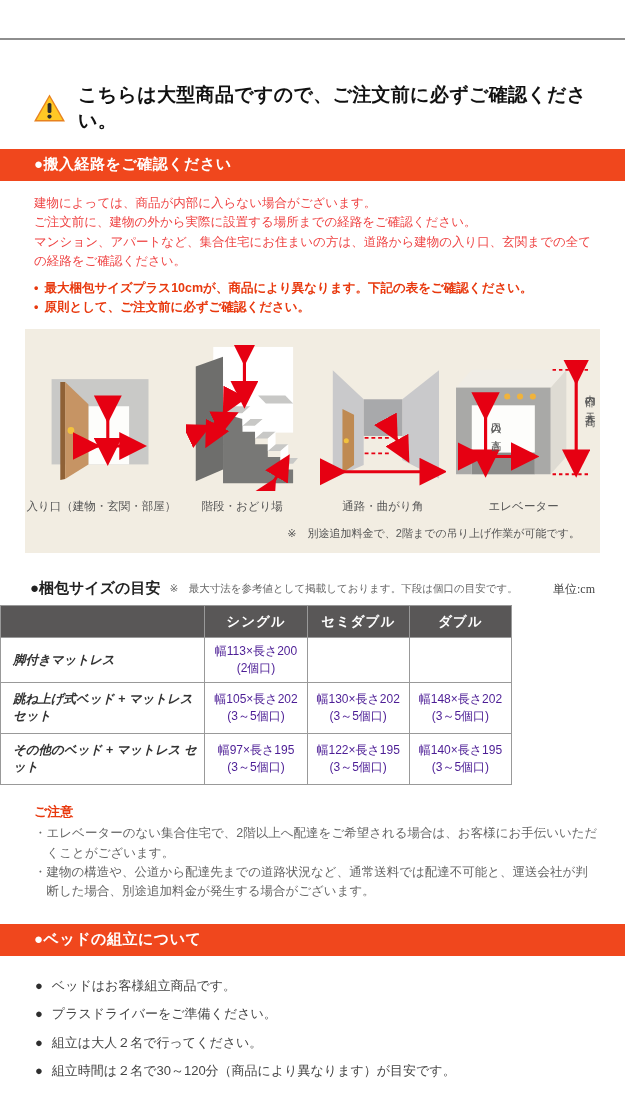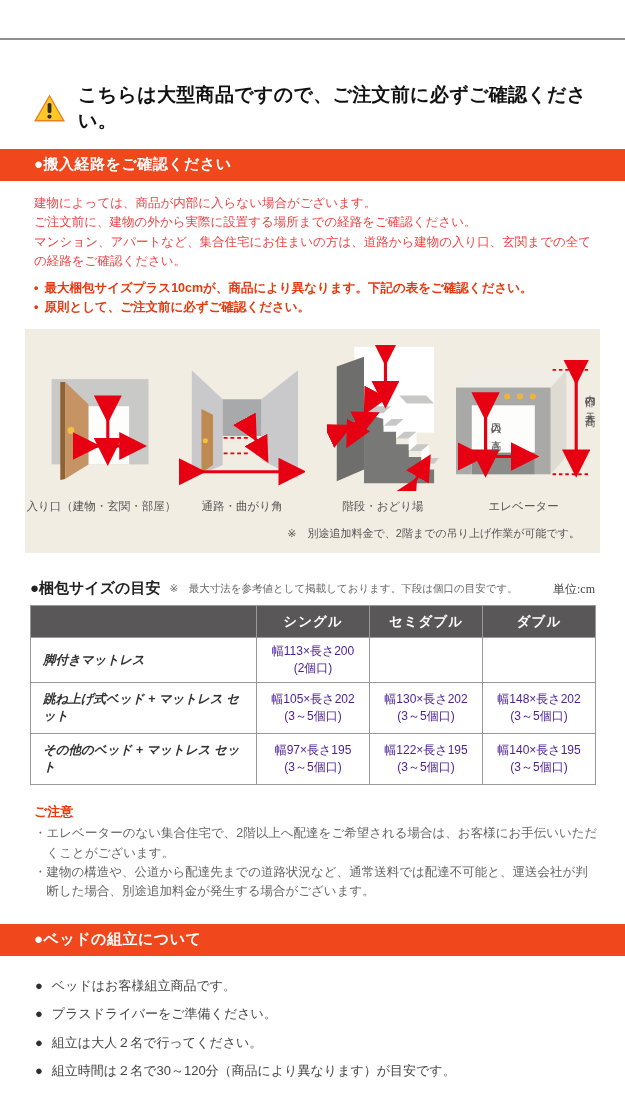--- a/index.html
+++ b/index.html
@@ -41,21 +41,21 @@
   }
   .v-label.entrance { left:49px; top:54px; }
   .v-label.ceiling  { left:143px; top:26px; }
   .illust-note { text-align:right; font-size:11px; color:#555; padding:12px 14px 6px 0; }
 
   
   .size-head { display:flex; align-items:flex-end; margin:26px 30px 7px 30px; }
   .size-title { font-size:15px; font-weight:bold; color:#222; white-space:nowrap; }
   .size-note  { font-size:10.5px; color:#666; margin-left:9px; padding-bottom:2px; white-space:nowrap; }
   .size-unit  { margin-left:auto; font-size:12px; color:#444; white-space:nowrap;font-family:Liberation Serif, serif; }
-  table.size { border-collapse:collapse; margin-left:30px; width:566px; table-layout:fixed; }
+  table.size { border-collapse:collapse; width:512px; table-layout:fixed; }
   table.size th, table.size td { border:1px solid #999; }
   table.size thead th { background:#595757; color:#fff; font-size:13.5px; font-weight:bold; height:32px; letter-spacing:1px; }
   table.size col.c0 { width:40%; } table.size col.c1, table.size col.c2, table.size col.c3 { width:20%; }
   table.size tbody th { text-align:left; padding:8px 6px 8px 12px; font-size:12.5px; font-weight:bold; color:#333; background:#fff;font-style:italic; }
   table.size tbody td { text-align:center; font-size:12px; color:#4c1d95; height:45px; line-height:1.45; background:#fff; }
   .cell-line { display:block; }
 
   
   .caution-title { margin:18px 0 3px 34px; color:#e8380d; font-weight:bold; font-size:13px; }
   .caution-list { margin:0 26px 0 34px; font-size:12.5px; color:#666; line-height:1.55; }
@@ -114,40 +114,20 @@
           </defs>
         <rect x="14" y="10" width="100" height="88" fill="#c9c9c7"></rect>
         <rect x="52" y="38" width="42" height="60" fill="#fdfdfb"></rect>
         <polygon points="23,13 28,13 28,113 23,114" fill="#8f6136"></polygon>
         <polygon points="28,13 52,36 52,98 28,113" fill="#c69464"></polygon>
         <circle cx="34" cy="63" r="3.5" fill="#f2c23e"></circle>
         <line x1="72" y1="46" x2="72" y2="90" stroke="#e60012" stroke-width="3.2" marker-start="url(#d1)" marker-end="url(#d1)"></line>
         <line x1="55" y1="79" x2="103" y2="79" stroke="#e60012" stroke-width="3.2" marker-start="url(#d1)" marker-end="url(#d1)"></line>
       </svg>
       <div class="illust-caption">入り口（建物・玄関・部屋）</div>
-    </div>
-
-    <div class="illust">
-      <svg width="126" height="140" viewBox="0 0 130 145" aria-hidden="true">
-        <defs>
-            <marker id="h1" markerWidth="9" markerHeight="9" refX="6" refY="4.5" orient="auto">
-              <path d="M0,0L9,4.5L0,9z" fill="#e60012"></path>
-            </marker>
-          </defs>
-        <polygon points="13,20 45,50 45,118 13,132" fill="#c9c9cb"></polygon>
-        <polygon points="123,20 85,50 85,113 123,132" fill="#c9c9cb"></polygon>
-        <rect x="45" y="50" width="40" height="38" fill="#a8a9ab"></rect>
-        <polygon points="23,60 35,66 35,118 23,126" fill="#bf8a52"></polygon>
-        <circle cx="27" cy="93" r="2.6" fill="#f2c23e"></circle>
-        <line x1="46" y1="90" x2="72" y2="90" stroke="#e60012" stroke-width="2" stroke-dasharray="4 3"></line>
-        <line x1="46" y1="106" x2="72" y2="106" stroke="#e60012" stroke-width="2" stroke-dasharray="4 3"></line>
-        <line x1="76" y1="86" x2="88" y2="108" stroke="#e60012" stroke-width="3" marker-start="url(#h1)" marker-end="url(#h1)"></line>
-        <line x1="18" y1="125" x2="122" y2="125" stroke="#e60012" stroke-width="3.2" marker-start="url(#h1)" marker-end="url(#h1)"></line>
-      </svg>
-      <div class="illust-caption">通路・曲がり角</div>
     </div>
 
     <div class="illust">
       <svg width="112" height="146" viewBox="0 0 115 150" aria-hidden="true">
         <defs>
             <marker id="s1" markerWidth="9" markerHeight="9" refX="6" refY="4.5" orient="auto">
               <path d="M0,0L9,4.5L0,9z" fill="#e60012"></path>
             </marker>
           </defs>
         <rect x="28" y="2" width="82" height="88" fill="#ffffff"></rect>
@@ -162,20 +142,40 @@
         <polygon points="71,83 79,76 79,89 71,96" fill="#ffffff"></polygon>
         <polygon points="84,96 92,89 92,102 84,109" fill="#ffffff"></polygon>
         <polygon points="97,109 105,102 105,116 97,122" fill="#ffffff"></polygon>
         <polygon points="74,52 102,52 110,60 82,60" fill="#c8c8c6"></polygon>
         <line x1="60" y1="12" x2="60" y2="56" stroke="#e60012" stroke-width="3.2" marker-start="url(#s1)" marker-end="url(#s1)"></line>
         <line x1="42" y1="64" x2="24" y2="98" stroke="#e60012" stroke-width="3" marker-start="url(#s1)" marker-end="url(#s1)"></line>
         <line x1="18" y1="86" x2="46" y2="73" stroke="#e60012" stroke-width="3" marker-start="url(#s1)" marker-end="url(#s1)"></line>
         <line x1="88" y1="144" x2="102" y2="120" stroke="#e60012" stroke-width="3" marker-start="url(#s1)" marker-end="url(#s1)"></line>
       </svg>
       <div class="illust-caption">階段・おどり場</div>
+    </div>
+
+    <div class="illust">
+      <svg width="126" height="140" viewBox="0 0 130 145" aria-hidden="true">
+        <defs>
+            <marker id="h1" markerWidth="9" markerHeight="9" refX="6" refY="4.5" orient="auto">
+              <path d="M0,0L9,4.5L0,9z" fill="#e60012"></path>
+            </marker>
+          </defs>
+        <polygon points="13,20 45,50 45,118 13,132" fill="#c9c9cb"></polygon>
+        <polygon points="123,20 85,50 85,113 123,132" fill="#c9c9cb"></polygon>
+        <rect x="45" y="50" width="40" height="38" fill="#a8a9ab"></rect>
+        <polygon points="23,60 35,66 35,118 23,126" fill="#bf8a52"></polygon>
+        <circle cx="27" cy="93" r="2.6" fill="#f2c23e"></circle>
+        <line x1="46" y1="90" x2="72" y2="90" stroke="#e60012" stroke-width="2" stroke-dasharray="4 3"></line>
+        <line x1="46" y1="106" x2="72" y2="106" stroke="#e60012" stroke-width="2" stroke-dasharray="4 3"></line>
+        <line x1="76" y1="86" x2="88" y2="108" stroke="#e60012" stroke-width="3" marker-start="url(#h1)" marker-end="url(#h1)"></line>
+        <line x1="18" y1="125" x2="122" y2="125" stroke="#e60012" stroke-width="3.2" marker-start="url(#h1)" marker-end="url(#h1)"></line>
+      </svg>
+      <div class="illust-caption">通路・曲がり角</div>
     </div>
 
     <div class="illust">
       <div class="elev-wrap">
         <svg width="163" height="131" viewBox="0 0 165 133" aria-hidden="true">
           <defs>
               <marker id="e1" markerWidth="9" markerHeight="9" refX="6" refY="4.5" orient="auto">
                 <path d="M0,0L9,4.5L0,9z" fill="#e60012"></path>
               </marker>
             </defs>

